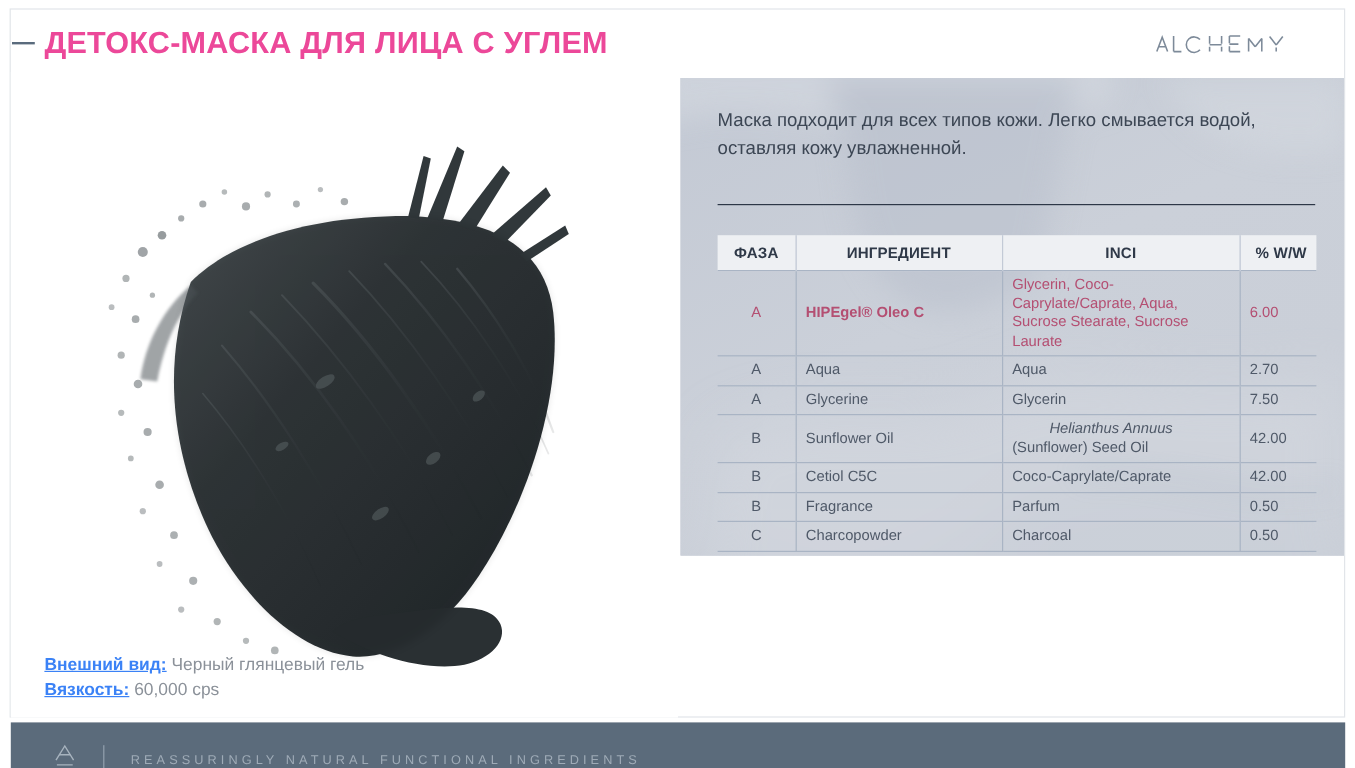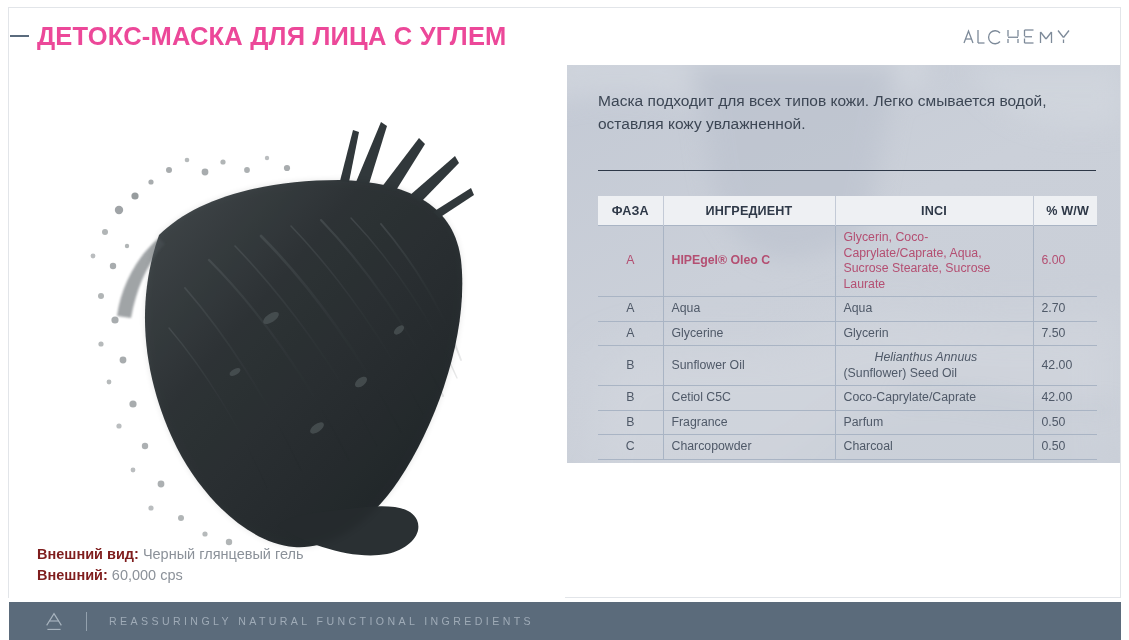--- a/index.html
+++ b/index.html
@@ -89,21 +89,22 @@
   .product-props {
     position: absolute;
     left: 28px;
     bottom: 12px;
     font-size: 14.5px;
     line-height: 21px;
     color: #8b9199;
   }
   .product-props .lbl {
     font-weight: bold;
-    color: #7f1d1d;
+    color: #3b82f6;
+    text-decoration: underline;
   }
 
   
   .info-panel {
     position: absolute;
     left: 567px;
     top: 65px;
     width: 553px;
     height: 398px;
     overflow: hidden;
@@ -191,21 +192,21 @@
 
   
   .footer-bar {
     position: absolute;
     left: 9px;
     bottom: 0;
     width: 1112px;
     height: 38px;
     background: #5b6b7b;
     display: flex;
-    align-items: center;
+    align-items: flex-end;
   }
   .footer-mark {
     width: 30px;
     height: 22px;
     margin-left: 30px;
     flex: 0 0 auto;
   }
   .footer-mark svg { display:block; width:30px; height:22px; }
   .footer-sep {
     width: 1px;
@@ -366,21 +367,21 @@
                  C240 483 195 440 168 388 C140 332 122 255 150 175 Z" fill="#000000" opacity="0.10" filter="url(#fBlur2)"></path>
       </svg>
     </div>
 
     <div class="product-props">
       <div>
         <span class="lbl">Внешний вид:</span>
         <span>Черный глянцевый гель</span>
       </div>
       <div>
-        <span class="lbl">Внешний:</span>
+        <span class="lbl">Вязкость:</span>
         <span>60,000 cps</span>
       </div>
     </div>
   </div>
 
   <div class="info-panel">
 
     <div class="panel-bg">
       <svg viewBox="0 0 553 533" xmlns="http://www.w3.org/2000/svg" preserveAspectRatio="none">
         <defs>

